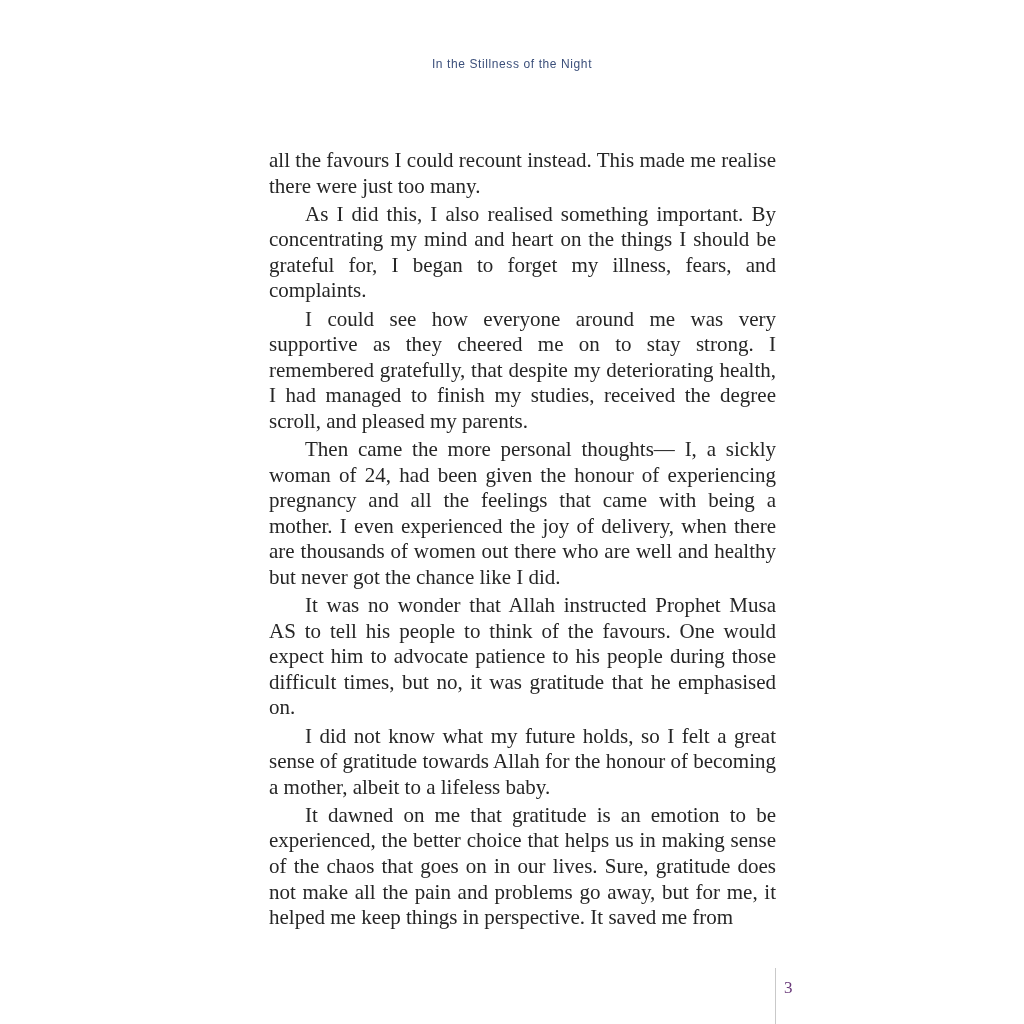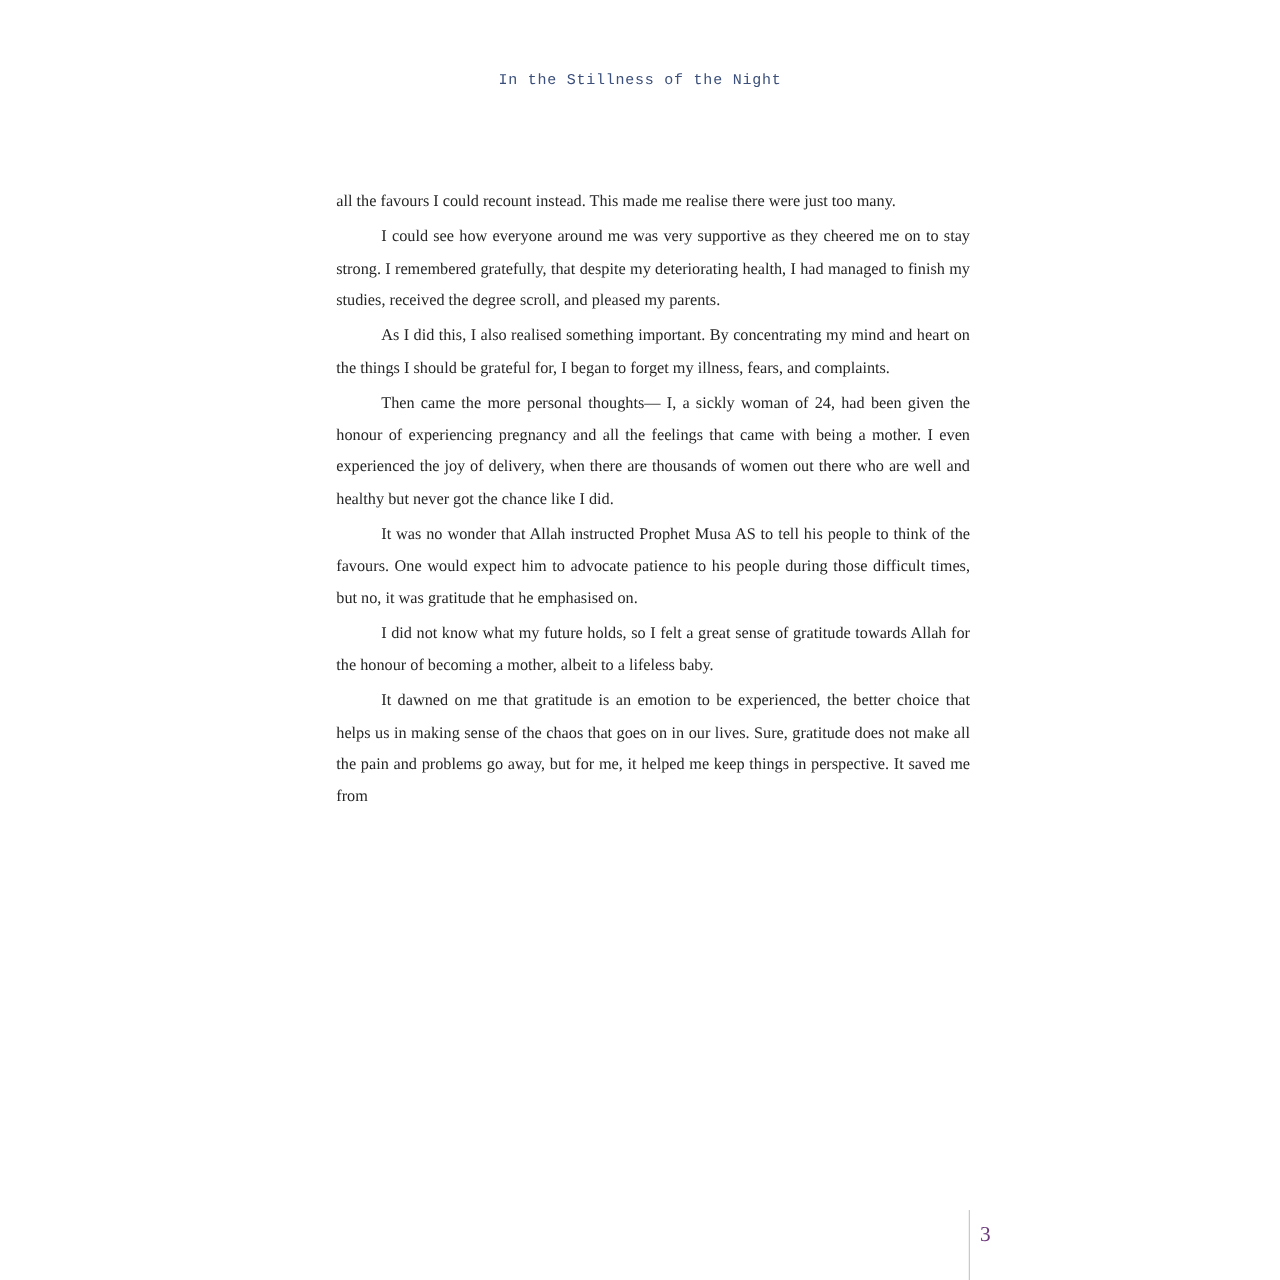--- a/index.html
+++ b/index.html
@@ -19,32 +19,32 @@
       width: 1024px;
       height: 1024px;
       background: #ffffff;
     }
     .running-header {
       position: absolute;
       top: 57px;
       left: 0;
       width: 1024px;
       text-align: center;
-      font-family: Liberation Mono, monospace;
+      font-family: Liberation Sans, sans-serif;
       font-size: 12px;
       letter-spacing: 0.6px;
       color: #3b4f7a;
     }
     .body-text {
       position: absolute;
       left: 269px;
       top: 148px;
       width: 507px;
       font-family: "Liberation Serif", serif;
-      font-size: 13px;
+      font-size: 21px;
       line-height: 25.6px;
       color: #262626;
       text-align: justify;
     }
     .body-text p {
       margin: 0 0 2.5px 0;
       text-indent: 36px;
       hyphens: none;
     }
     .body-text p.continued {
@@ -68,22 +68,22 @@
     }
   </style>
 </head>
 <body>
 
 <div class="page">
   <div class="running-header">In the Stillness of the Night</div>
 
   <div class="body-text">
     <p class="continued">all the favours I could recount instead. This made me realise there were just too many.</p>
+    <p>As I did this, I also realised something important. By concentrating my mind and heart on the things I should be grateful for, I began to forget my illness, fears, and complaints.</p>
     <p>I could see how everyone around me was very supportive as they cheered me on to stay strong. I remembered gratefully, that despite my deteriorating health, I had managed to finish my studies, received the degree scroll, and pleased my parents.</p>
-    <p>As I did this, I also realised something important. By concentrating my mind and heart on the things I should be grateful for, I began to forget my illness, fears, and complaints.</p>
     <p>Then came the more personal thoughts— I, a sickly woman of 24, had been given the honour of experiencing pregnancy and all the feelings that came with being a mother. I even experienced the joy of delivery, when there are thousands of women out there who are well and healthy but never got the chance like I did.</p>
     <p>It was no wonder that Allah instructed Prophet Musa AS to tell his people to think of the favours. One would expect him to advocate patience to his people during those difficult times, but no, it was gratitude that he emphasised on.</p>
     <p>I did not know what my future holds, so I felt a great sense of gratitude towards Allah for the honour of becoming a mother, albeit to a lifeless baby.</p>
     <p>It dawned on me that gratitude is an emotion to be experienced, the better choice that helps us in making sense of the chaos that goes on in our lives. Sure, gratitude does not make all the pain and problems go away, but for me, it helped me keep things in perspective. It saved me from</p>
   </div>
 
   <div class="footer-rule"></div>
   <div class="page-number">3</div>
 </div>
 

